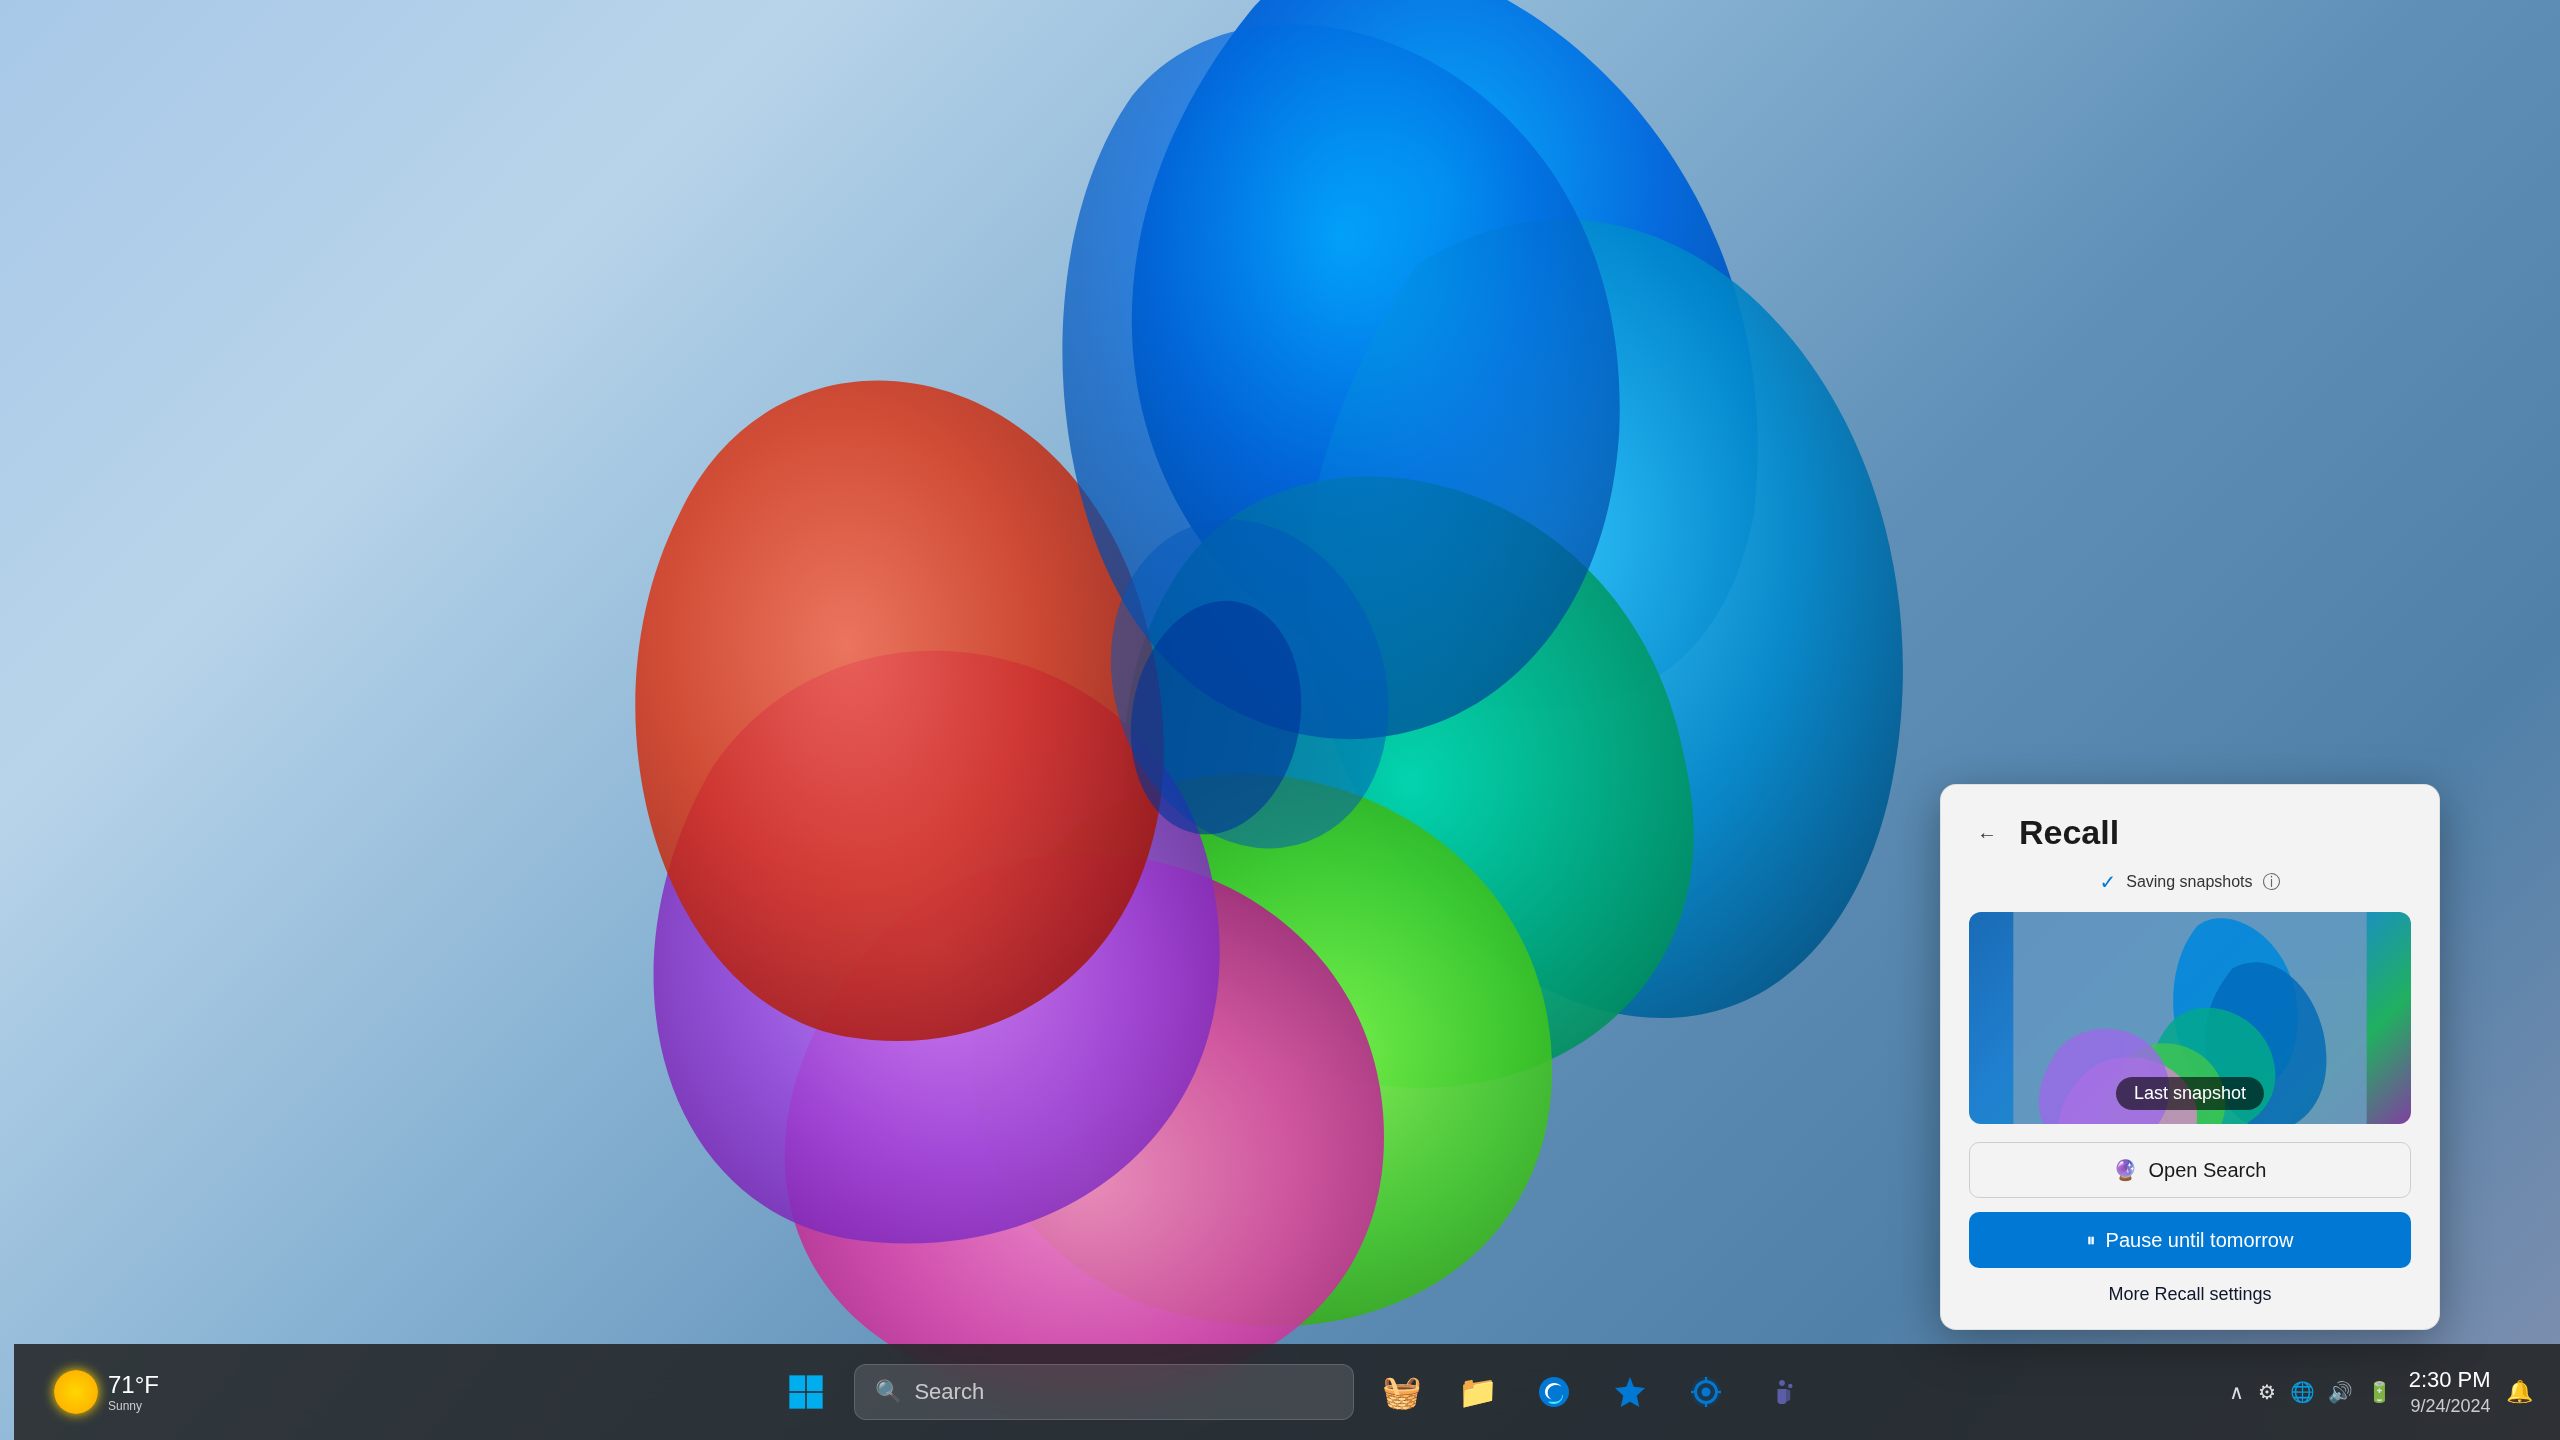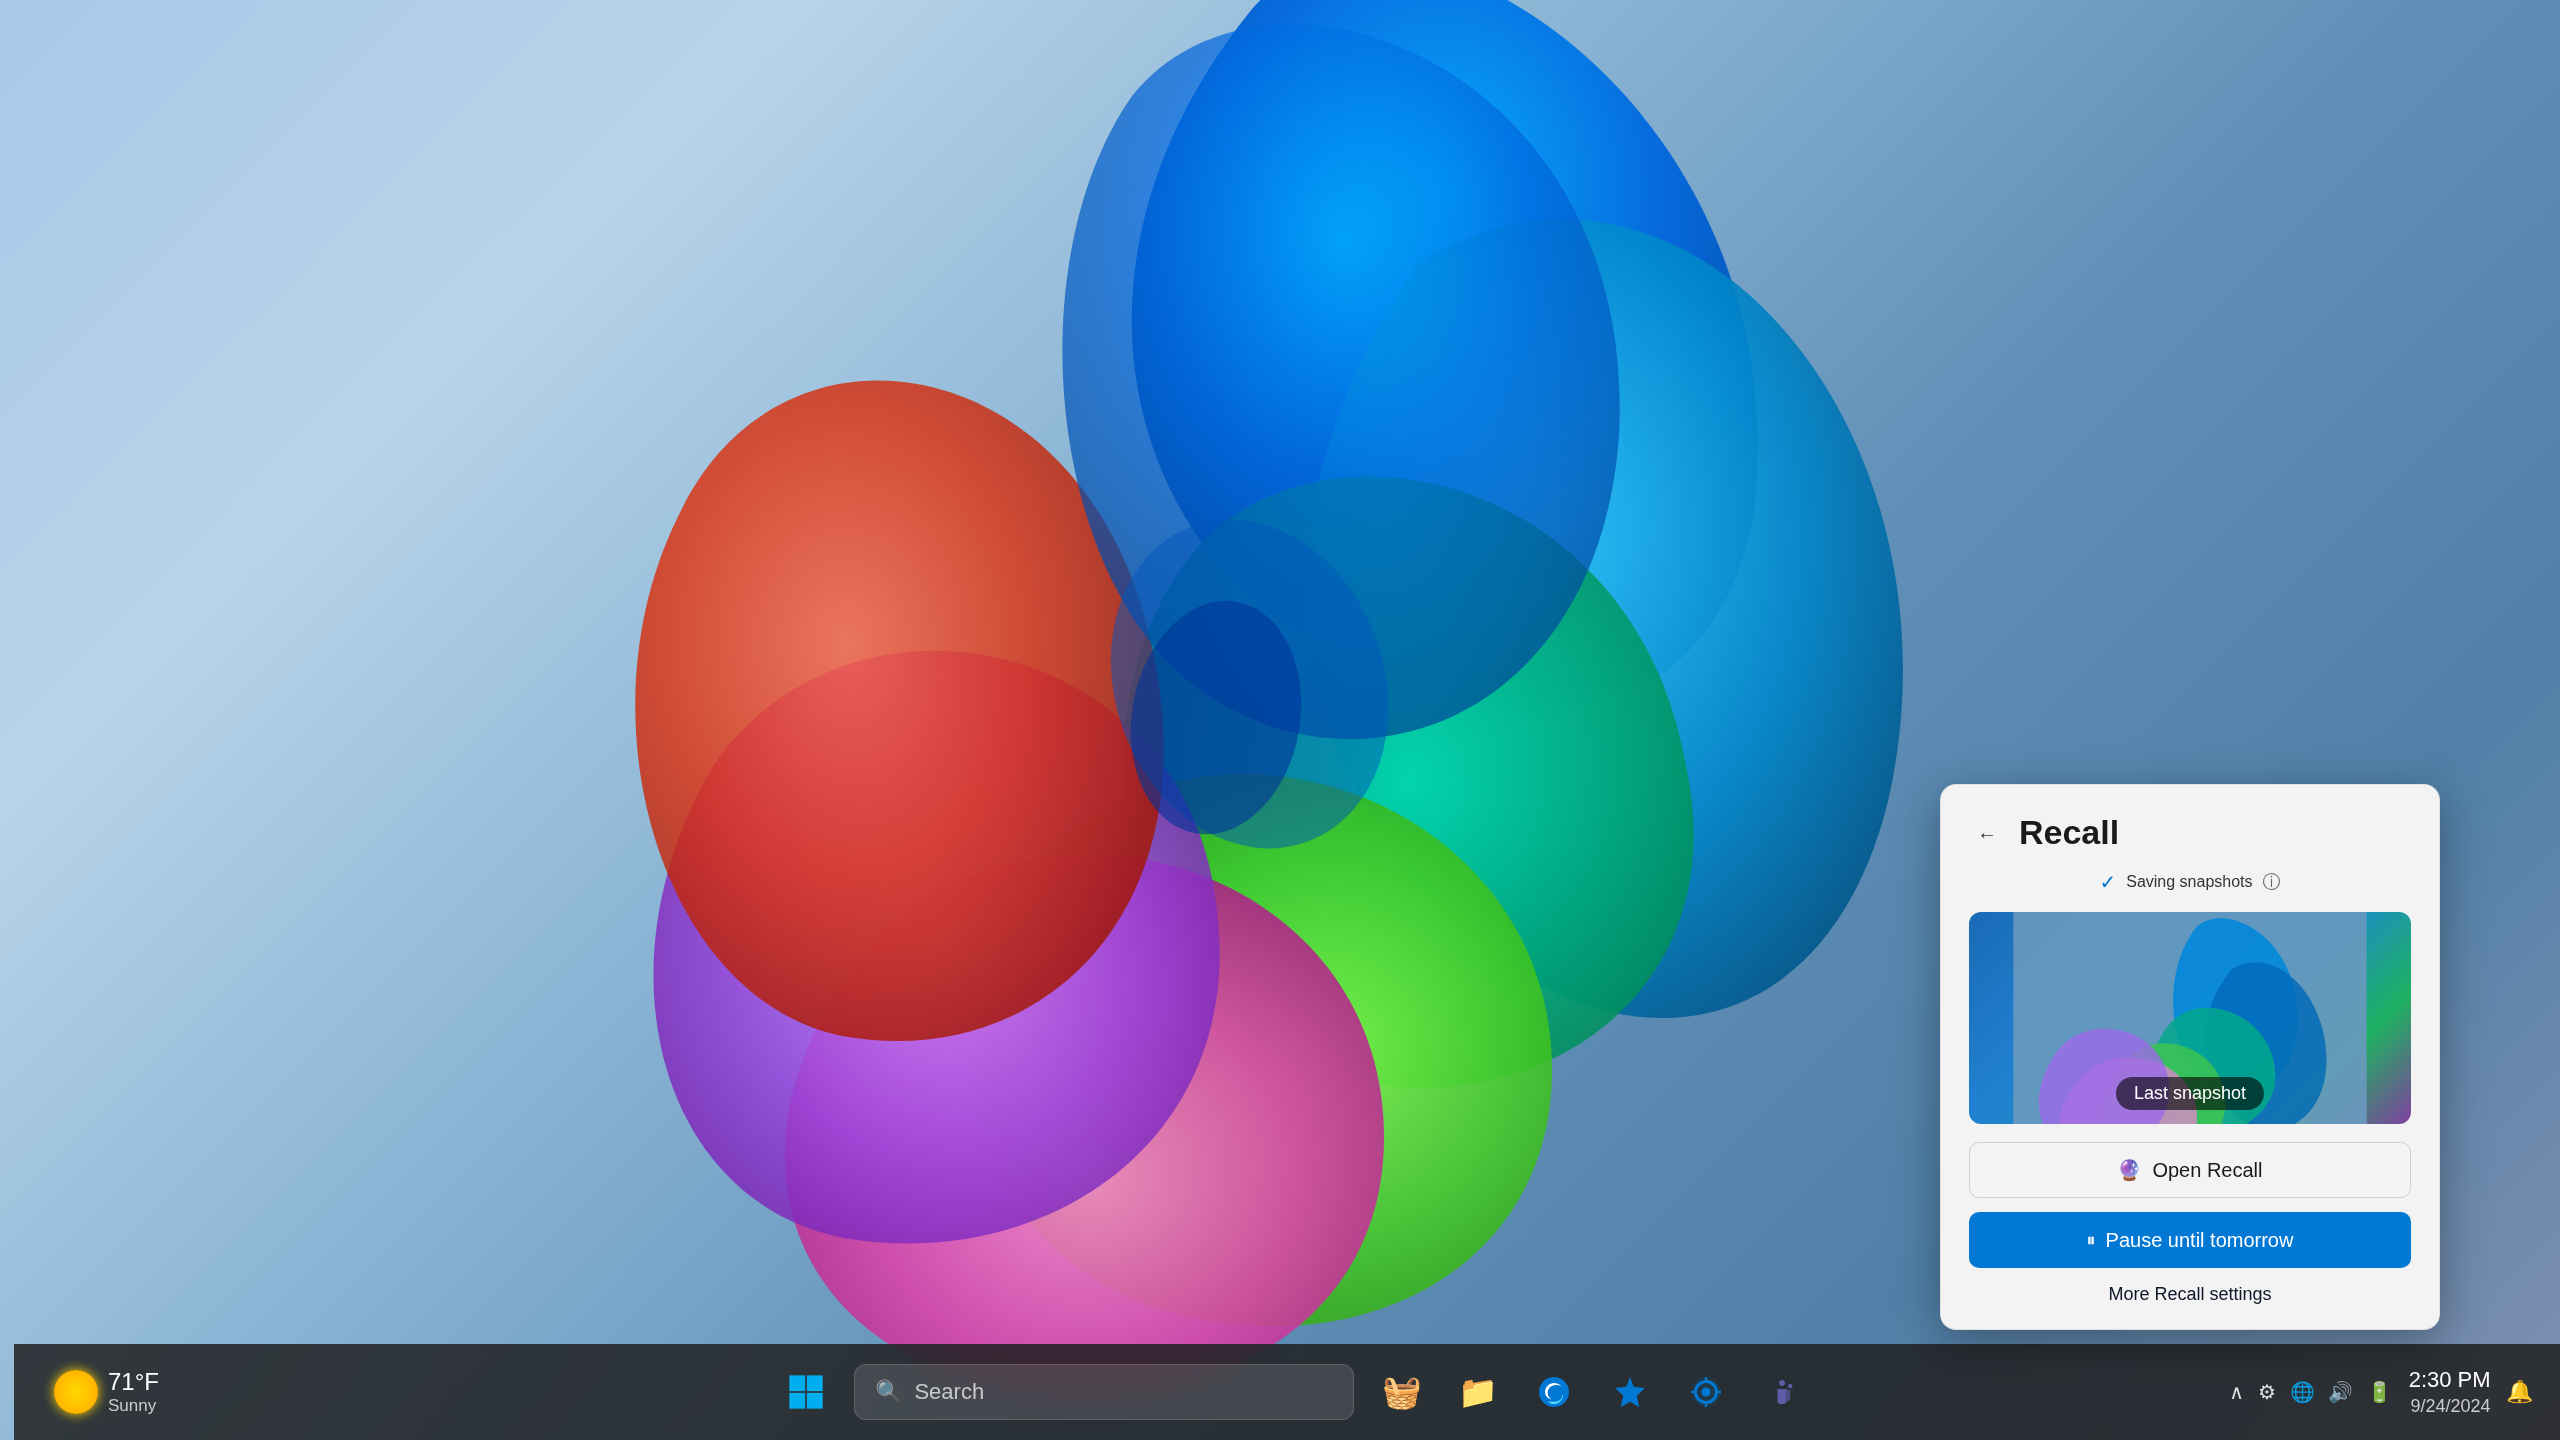--- a/index.html
+++ b/index.html
@@ -58,21 +58,21 @@
       box-shadow: 0 0 12px #ffd700;
     }
 
     #weather-temp {
       font-size: 24px;
       font-weight: 400;
       color: white;
     }
 
     #weather-condition {
-      font-size: 17px;
+      font-size: 12px;
       color: #ccc;
     }
 
     #taskbar-center {
       display: flex;
       align-items: center;
       gap: 20px;
       position: absolute;
       left: 50%;
       transform: translateX(-50%);
@@ -502,21 +502,21 @@
           <path d="M160,210 C200,160 300,190 300,270 C300,340 220,370 160,350 C100,330 120,260 160,210Z" fill="#44cc44" opacity="0.8"></path>
           <path d="M100,230 C150,180 260,210 260,290 C260,360 170,390 110,370 C50,350 50,280 100,230Z" fill="#ee88cc" opacity="0.8"></path>
           <path d="M60,200 C100,140 210,160 220,240 C230,310 150,360 90,340 C30,320 20,260 60,200Z" fill="#aa66ee" opacity="0.8"></path>
         </svg>
       </div>
       <div id="last-snapshot-label">Last snapshot</div>
     </div>
 
     <button id="open-recall-button">
       <span id="open-recall-icon">🔮</span>
-      <span>Open Recall</span>
+      <span>Open Search</span>
     </button>
 
     <button id="pause-button">
       <span id="pause-icon">⏸</span>
       <span>Pause until tomorrow</span>
     </button>
 
     <a id="more-settings-link">More Recall settings</a>
 
   </div>

